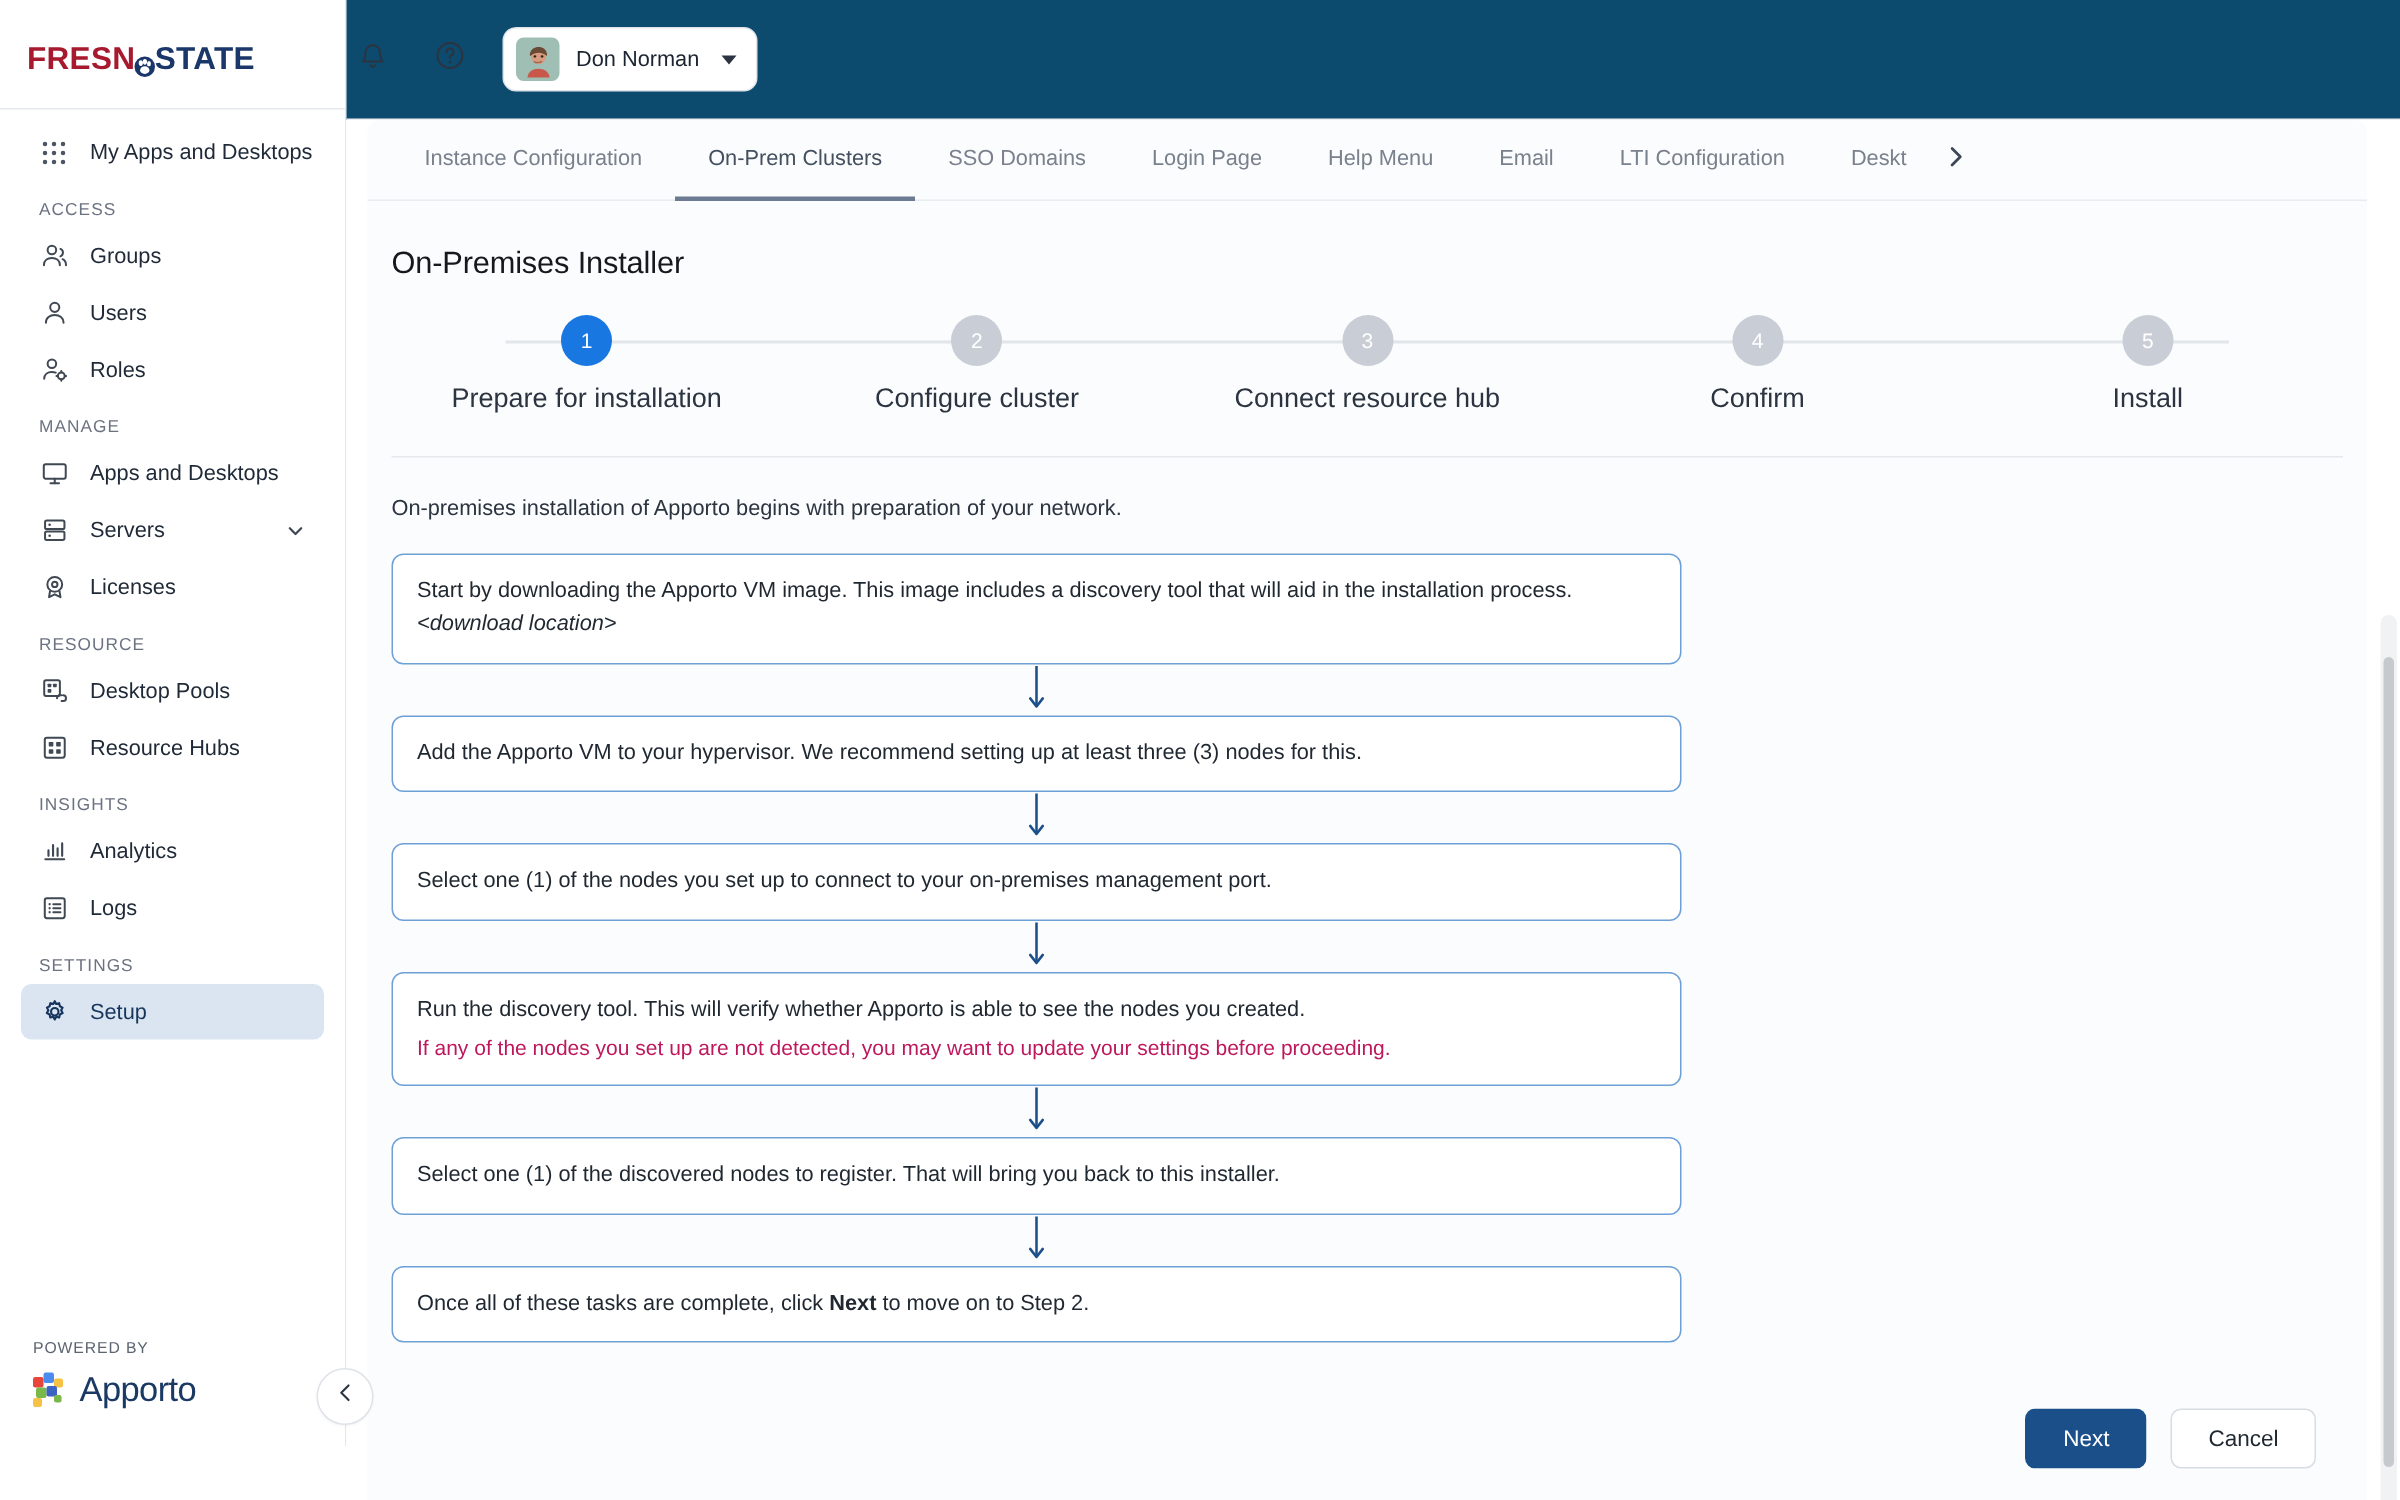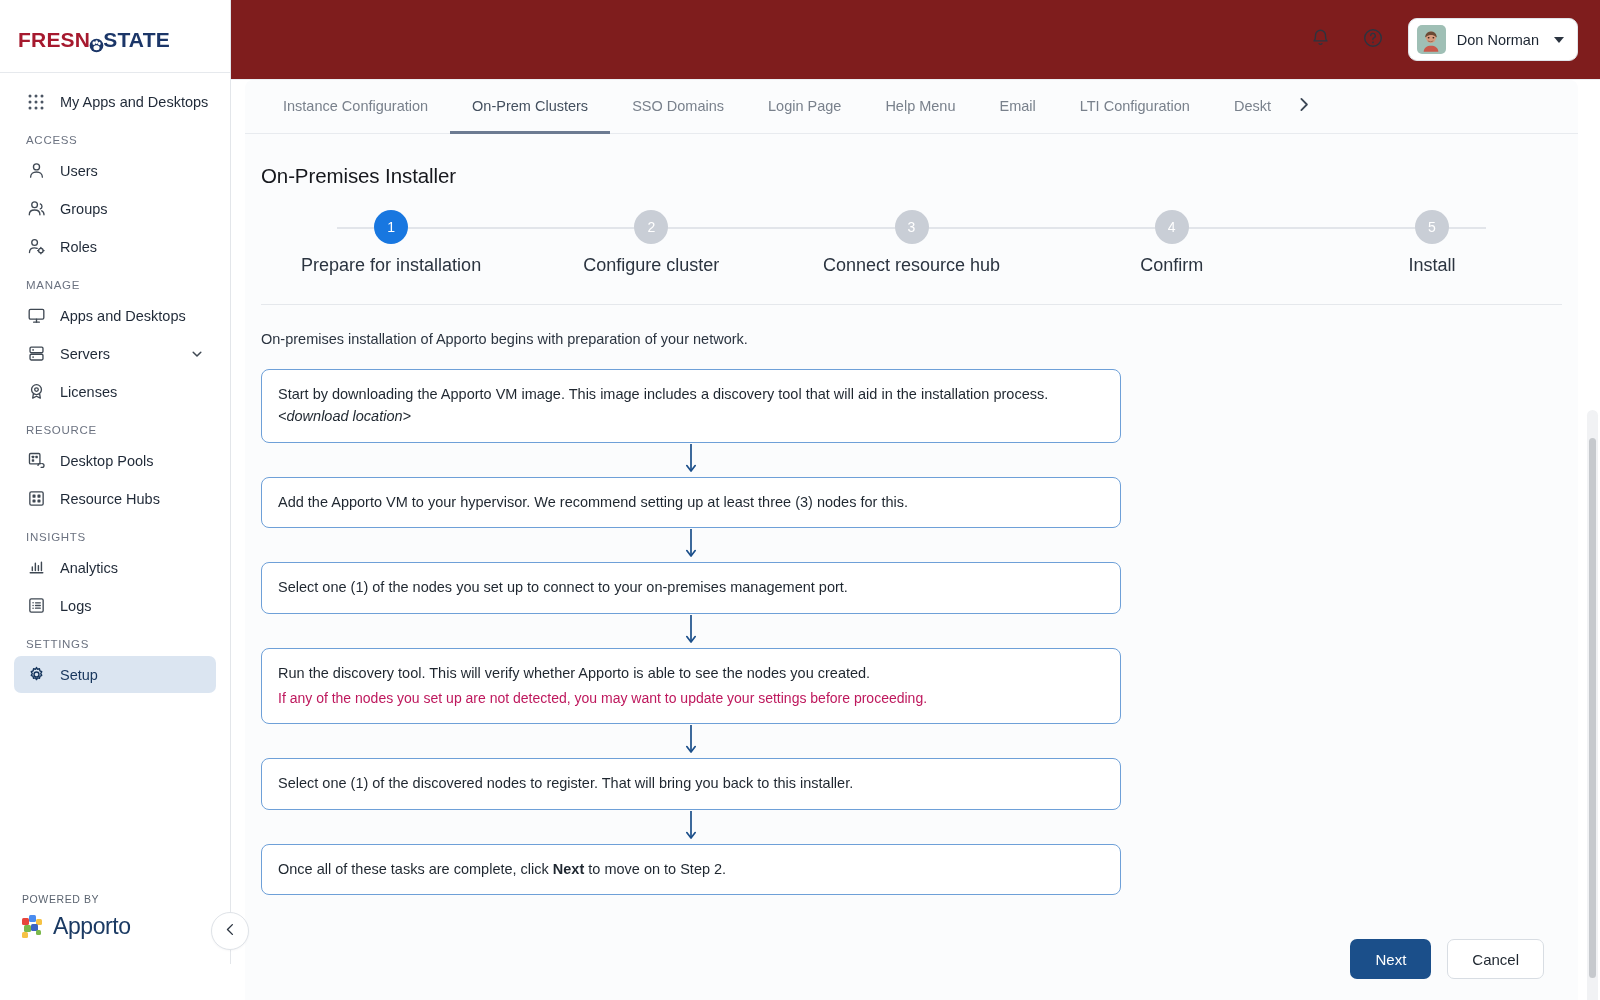--- a/index.html
+++ b/index.html
@@ -61,22 +61,22 @@
     display: flex; align-items: center; justify-content: center;
     cursor: pointer; z-index: 9;
     box-shadow: 0 1px 2px rgba(16,24,40,.04);
   }
 
   
   .main { flex: 1 1 auto; height: 1000px; background: #ffffff; display: flex; flex-direction: column; position: relative; }
 
   .topbar {
     height: 80px; flex: 0 0 80px; display: flex; align-items: center;
-    justify-content: flex-end; padding: 0 22px 0 0; gap: 18px;
-    border-bottom: 1px solid #eceff2; background: #7f1d1d;
+    padding: 0 22px 0 0; gap: 18px;
+    border-bottom: 1px solid #eceff2; background: #0c4a6e;
   }
   .icon-btn { width: 34px; height: 34px; display: flex; align-items: center; justify-content: center; cursor: pointer; border-radius: 6px; }
   .user-chip {
     display: flex; align-items: center; gap: 11px;
     border: 1px solid #e0e4e9; border-radius: 9px;
     padding: 6px 13px 6px 8px; cursor: pointer; background: #fff;
   }
   .avatar {
     width: 29px; height: 29px; border-radius: 5px; overflow: hidden;
     background: #9fbfb5; position: relative; flex: 0 0 29px;
@@ -202,36 +202,36 @@
           </svg>
         </span>
         <span class="lbl">My Apps and Desktops</span>
       </div>
 
       <div class="nav-section">ACCESS</div>
 
       <div class="nav-item">
         <span class="ico">
           <svg width="19" height="19" viewBox="0 0 20 20" fill="none" stroke="#3f4853" stroke-width="1.4">
-            <circle cx="10" cy="6.2" r="3.2"></circle>
-            <path d="M3.8 17c0-3.4 2.8-5.4 6.2-5.4s6.2 2 6.2 5.4" stroke-linecap="round"></path>
-          </svg>
-        </span>
-        <span class="lbl">Users</span>
-      </div>
-
-      <div class="nav-item">
-        <span class="ico">
-          <svg width="19" height="19" viewBox="0 0 20 20" fill="none" stroke="#3f4853" stroke-width="1.4">
             <circle cx="8" cy="6" r="3"></circle>
             <path d="M2.4 16.6c0-3.2 2.5-5 5.6-5s5.6 1.8 5.6 5" stroke-linecap="round"></path>
             <path d="M14 5.2a2.8 2.8 0 0 1 0 5.2M15.5 12.4c1.6.7 2.4 2.1 2.4 4.2" stroke-linecap="round"></path>
           </svg>
         </span>
         <span class="lbl">Groups</span>
+      </div>
+
+      <div class="nav-item">
+        <span class="ico">
+          <svg width="19" height="19" viewBox="0 0 20 20" fill="none" stroke="#3f4853" stroke-width="1.4">
+            <circle cx="10" cy="6.2" r="3.2"></circle>
+            <path d="M3.8 17c0-3.4 2.8-5.4 6.2-5.4s6.2 2 6.2 5.4" stroke-linecap="round"></path>
+          </svg>
+        </span>
+        <span class="lbl">Users</span>
       </div>
 
       <div class="nav-item">
         <span class="ico">
           <svg width="19" height="19" viewBox="0 0 20 20" fill="none" stroke="#3f4853" stroke-width="1.4">
             <circle cx="8" cy="5.8" r="3"></circle>
             <path d="M2.6 16.4c0-3.1 2.4-4.9 5.4-4.9 1 0 1.9.2 2.7.5" stroke-linecap="round"></path>
             <circle cx="14.6" cy="14.3" r="2.4"></circle>
             <path d="M14.6 10.9v.9M14.6 16.8v.9M11.2 14.3h.9M17.1 14.3h.9" stroke-linecap="round"></path>
           </svg>

